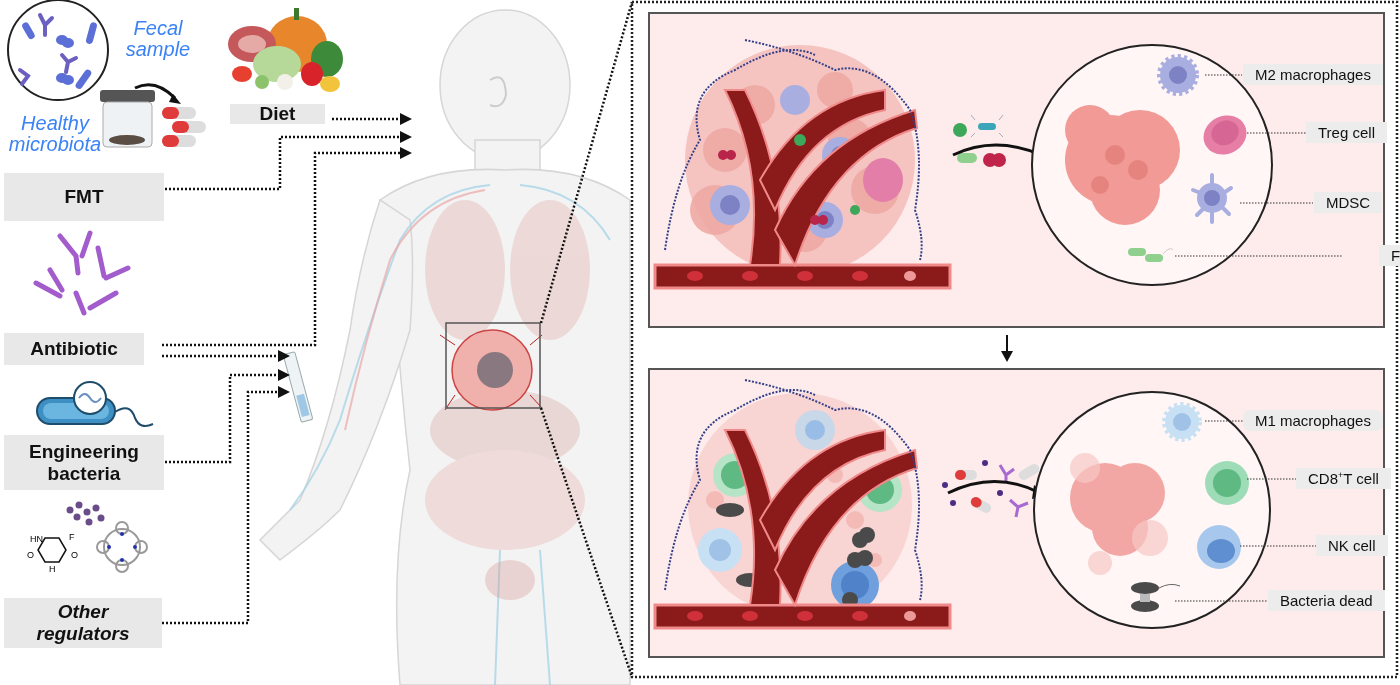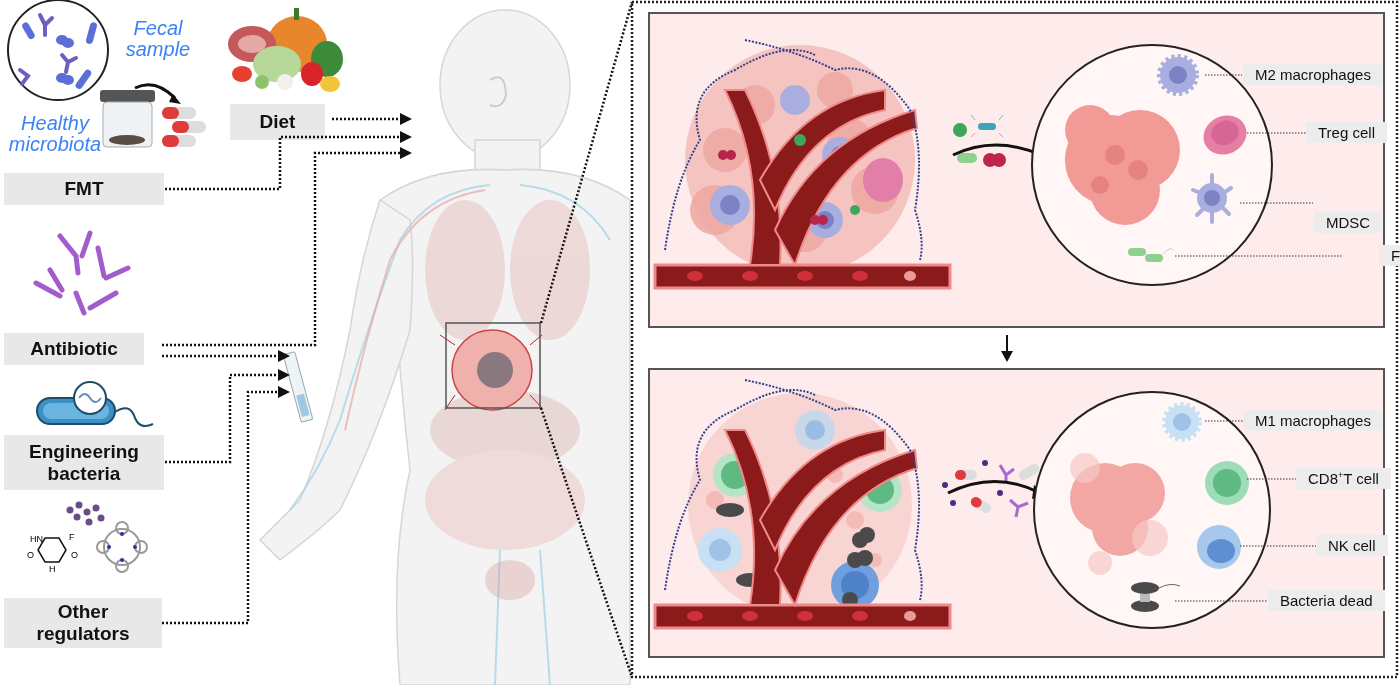--- a/index.html
+++ b/index.html
@@ -92,22 +92,22 @@
   <ellipse cx="30" cy="40" rx="14" ry="9" fill="#e5aaa6"></ellipse>
   <ellipse cx="55" cy="60" rx="24" ry="18" fill="#b6d99a"></ellipse>
   <ellipse cx="105" cy="55" rx="16" ry="18" fill="#3d8a3a"></ellipse>
   <ellipse cx="90" cy="70" rx="11" ry="12" fill="#d8232a"></ellipse>
   <ellipse cx="20" cy="70" rx="10" ry="8" fill="#e84030"></ellipse>
   <circle cx="40" cy="78" r="7" fill="#8cc36a"></circle>
   <circle cx="63" cy="78" r="8" fill="#f3f0ea"></circle>
   <ellipse cx="108" cy="80" rx="10" ry="8" fill="#f2c43c"></ellipse>
 </svg>
 
-<div class="label-box" style="left:230px;top:104px;width:95px;height:36px;">Diet</div>
-<div class="label-box" style="left:4px;top:173px;width:160px;height:32px;">FMT</div>
+<div class="label-box" style="left:230px;top:104px;width:95px;height:20px;">Diet</div>
+<div class="label-box" style="left:4px;top:173px;width:160px;height:48px;">FMT</div>
 
 <svg style="left:28px;top:228px" width="110" height="100" viewBox="0 0 110 100">
   <g stroke="#a35ccc" stroke-width="5" fill="none" stroke-linecap="round">
     <path d="M32 8 L48 28 M62 5 L54 28 M48 28 L50 45"></path>
     <path d="M70 20 L76 48 M100 40 L78 50"></path>
     <path d="M8 55 L32 68 M22 42 L34 62"></path>
     <path d="M48 65 L56 85 M88 65 L62 80"></path>
   </g>
 </svg>
 <div class="label-box" style="left:4px;top:333px;width:140px;height:32px;">Antibiotic</div>
@@ -151,21 +151,21 @@
       <circle cx="46" cy="27" r="6"></circle>
       <circle cx="27" cy="46" r="6"></circle>
   </g>
   <g fill="#2233aa">
       <circle cx="27" cy="14" r="2"></circle>
       <circle cx="14" cy="27" r="2"></circle>
       <circle cx="40" cy="27" r="2"></circle>
       <circle cx="27" cy="40" r="2"></circle>
     </g>
 </svg>
-<div class="label-box" style="left:4px;top:598px;width:158px;height:50px;flex-direction:column;">
+<div class="label-box" style="left:4px;top:598px;width:158px;height:50px;flex-direction:column;font-style:italic;">
   <div>Other</div>
   <div>regulators</div>
 </div>
 
 <svg style="left:250px;top:0" width="380" height="685" viewBox="0 0 380 685">
   <g fill="#f3f3f3" stroke="#d6d6d6" stroke-width="1.5">
 
     <ellipse cx="255" cy="85" rx="65" ry="75"></ellipse>
 
     <path d="M225 140 L225 185 L290 185 L290 140 Z"></path>
@@ -342,21 +342,21 @@
 <svg style="left:0;top:0" width="1400" height="685" viewBox="0 0 1400 685">
   <g stroke="#333" stroke-width="1.2" stroke-dasharray="1.5 1.5">
     <path d="M1205 75 L1242 75"></path>
     <path d="M1247 133 L1306 133"></path>
     <path d="M1240 203 L1313 203"></path>
     <path d="M1175 256 L1343 256"></path>
   </g>
 </svg>
 <div class="cell-label" style="left:1243px;top:64px;">M2 macrophages</div>
 <div class="cell-label" style="left:1306px;top:122px;">Treg cell</div>
-<div class="cell-label" style="left:1314px;top:192px;margin-top:20px;">MDSC</div>
+<div class="cell-label" style="left:1314px;top:192px;">MDSC</div>
 <div class="cell-label" style="left:1379px;top:245px;">Fn</div>
 
 <svg style="left:1000px;top:335px" width="14" height="28" viewBox="0 0 14 28">
   <line x1="7" y1="0" x2="7" y2="20" stroke="#111" stroke-width="2"></line>
   <polygon points="1,16 13,16 7,27" fill="#111"></polygon>
 </svg>
 
 <div class="panel" style="left:648px;top:368px;width:737px;height:290px;"></div>
 
 <svg style="left:655px;top:380px" width="300" height="265" viewBox="0 0 300 265">

